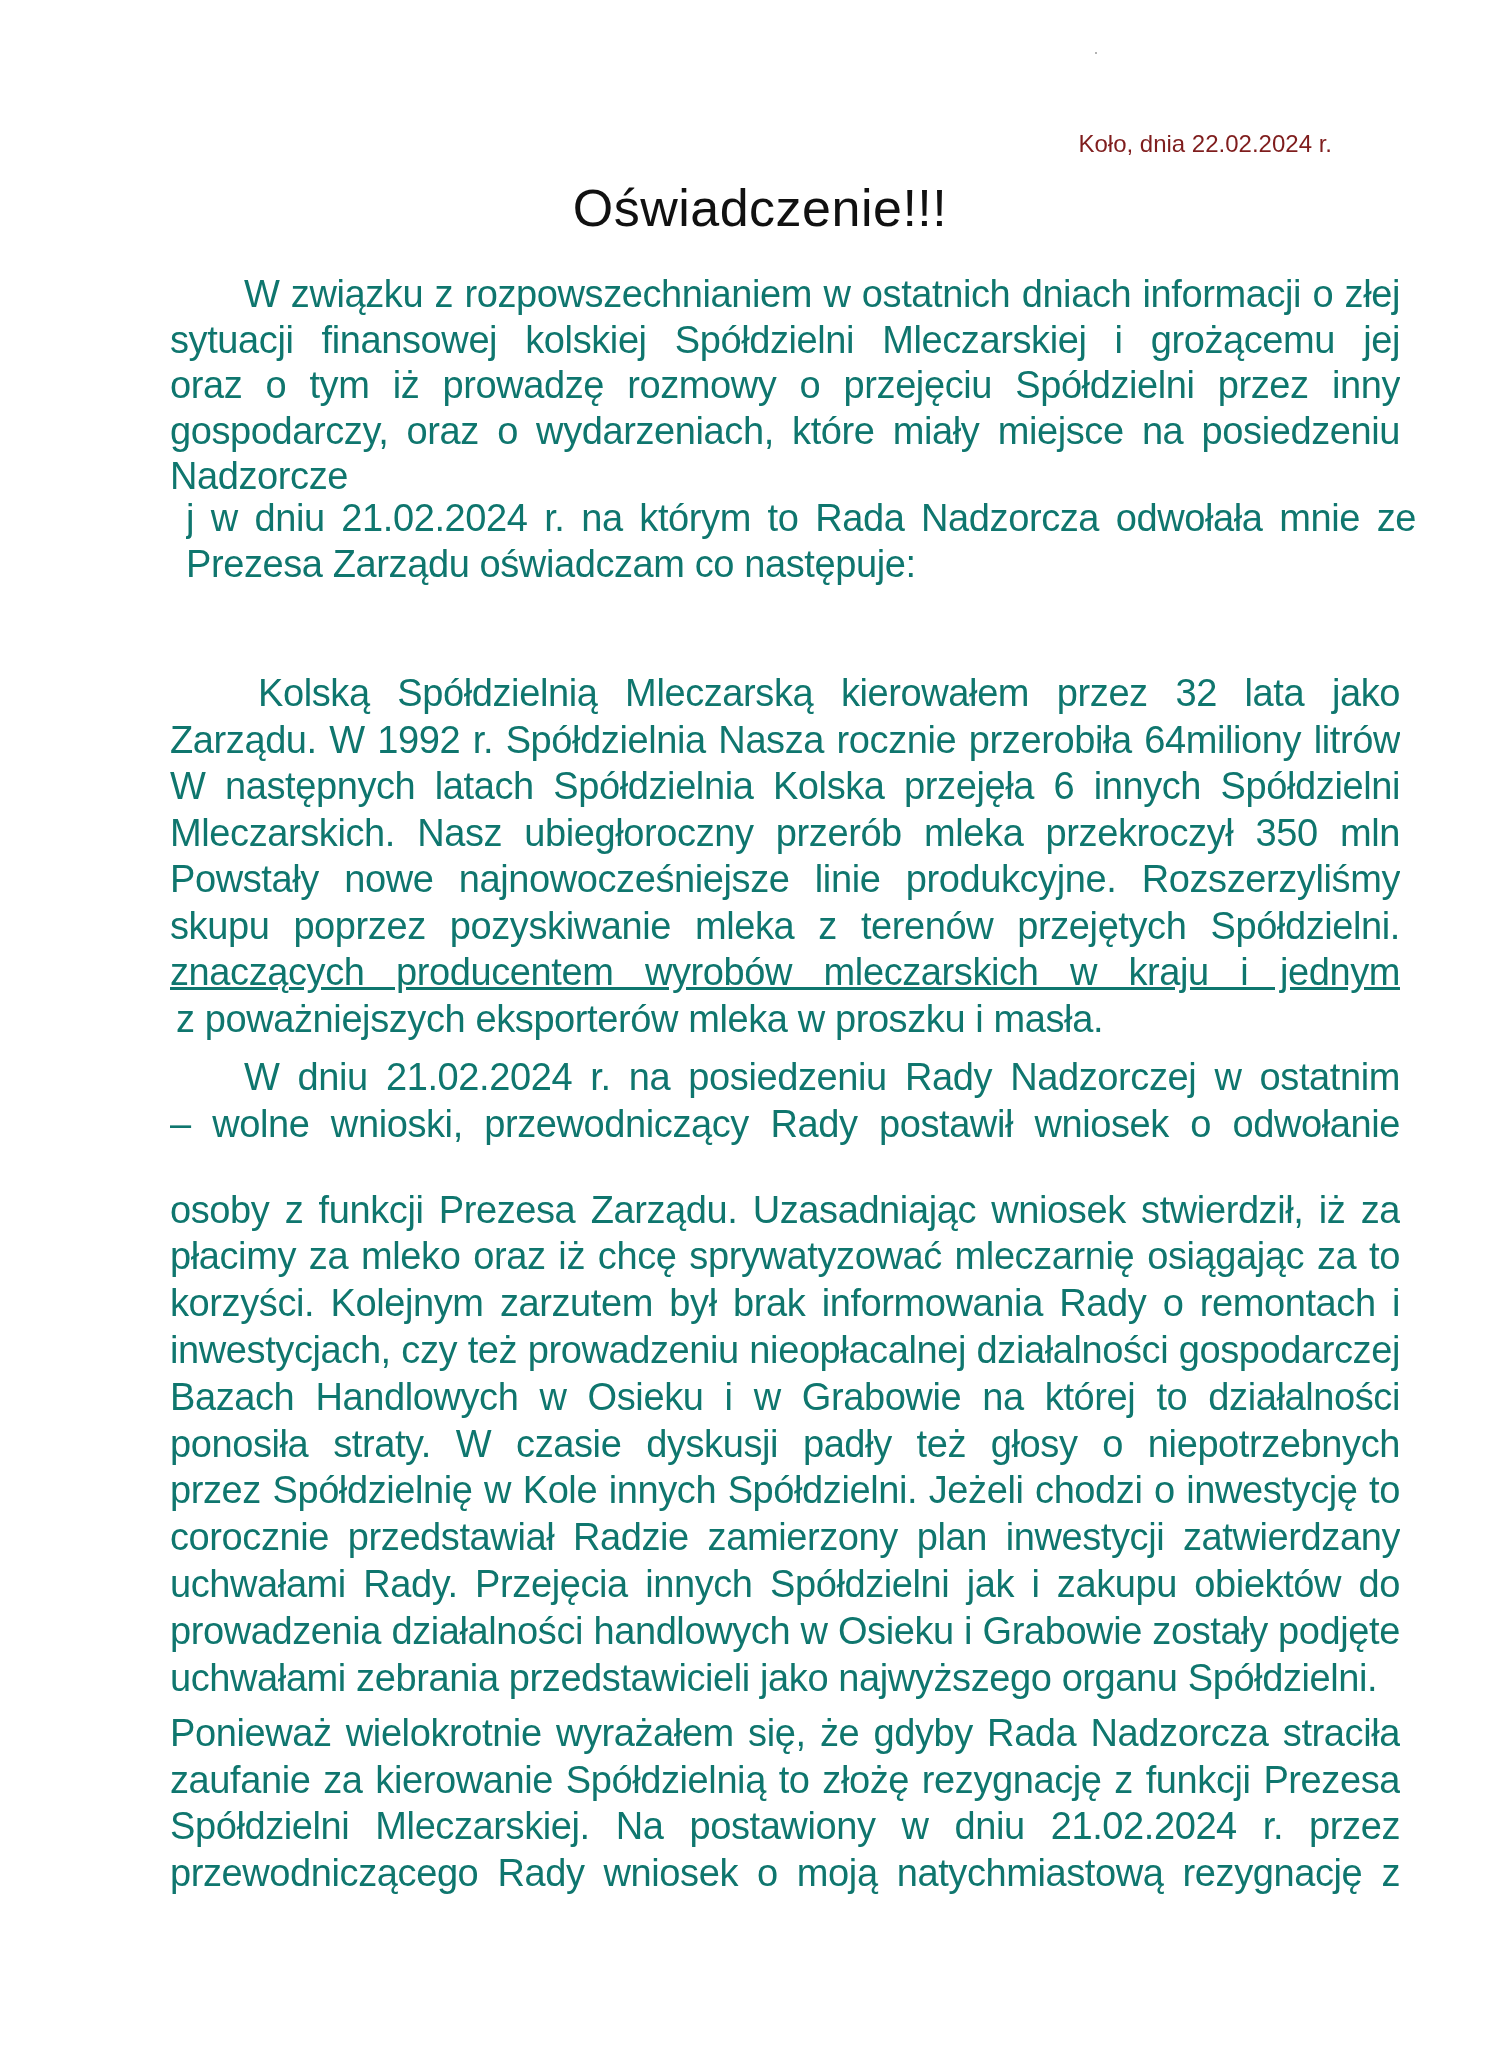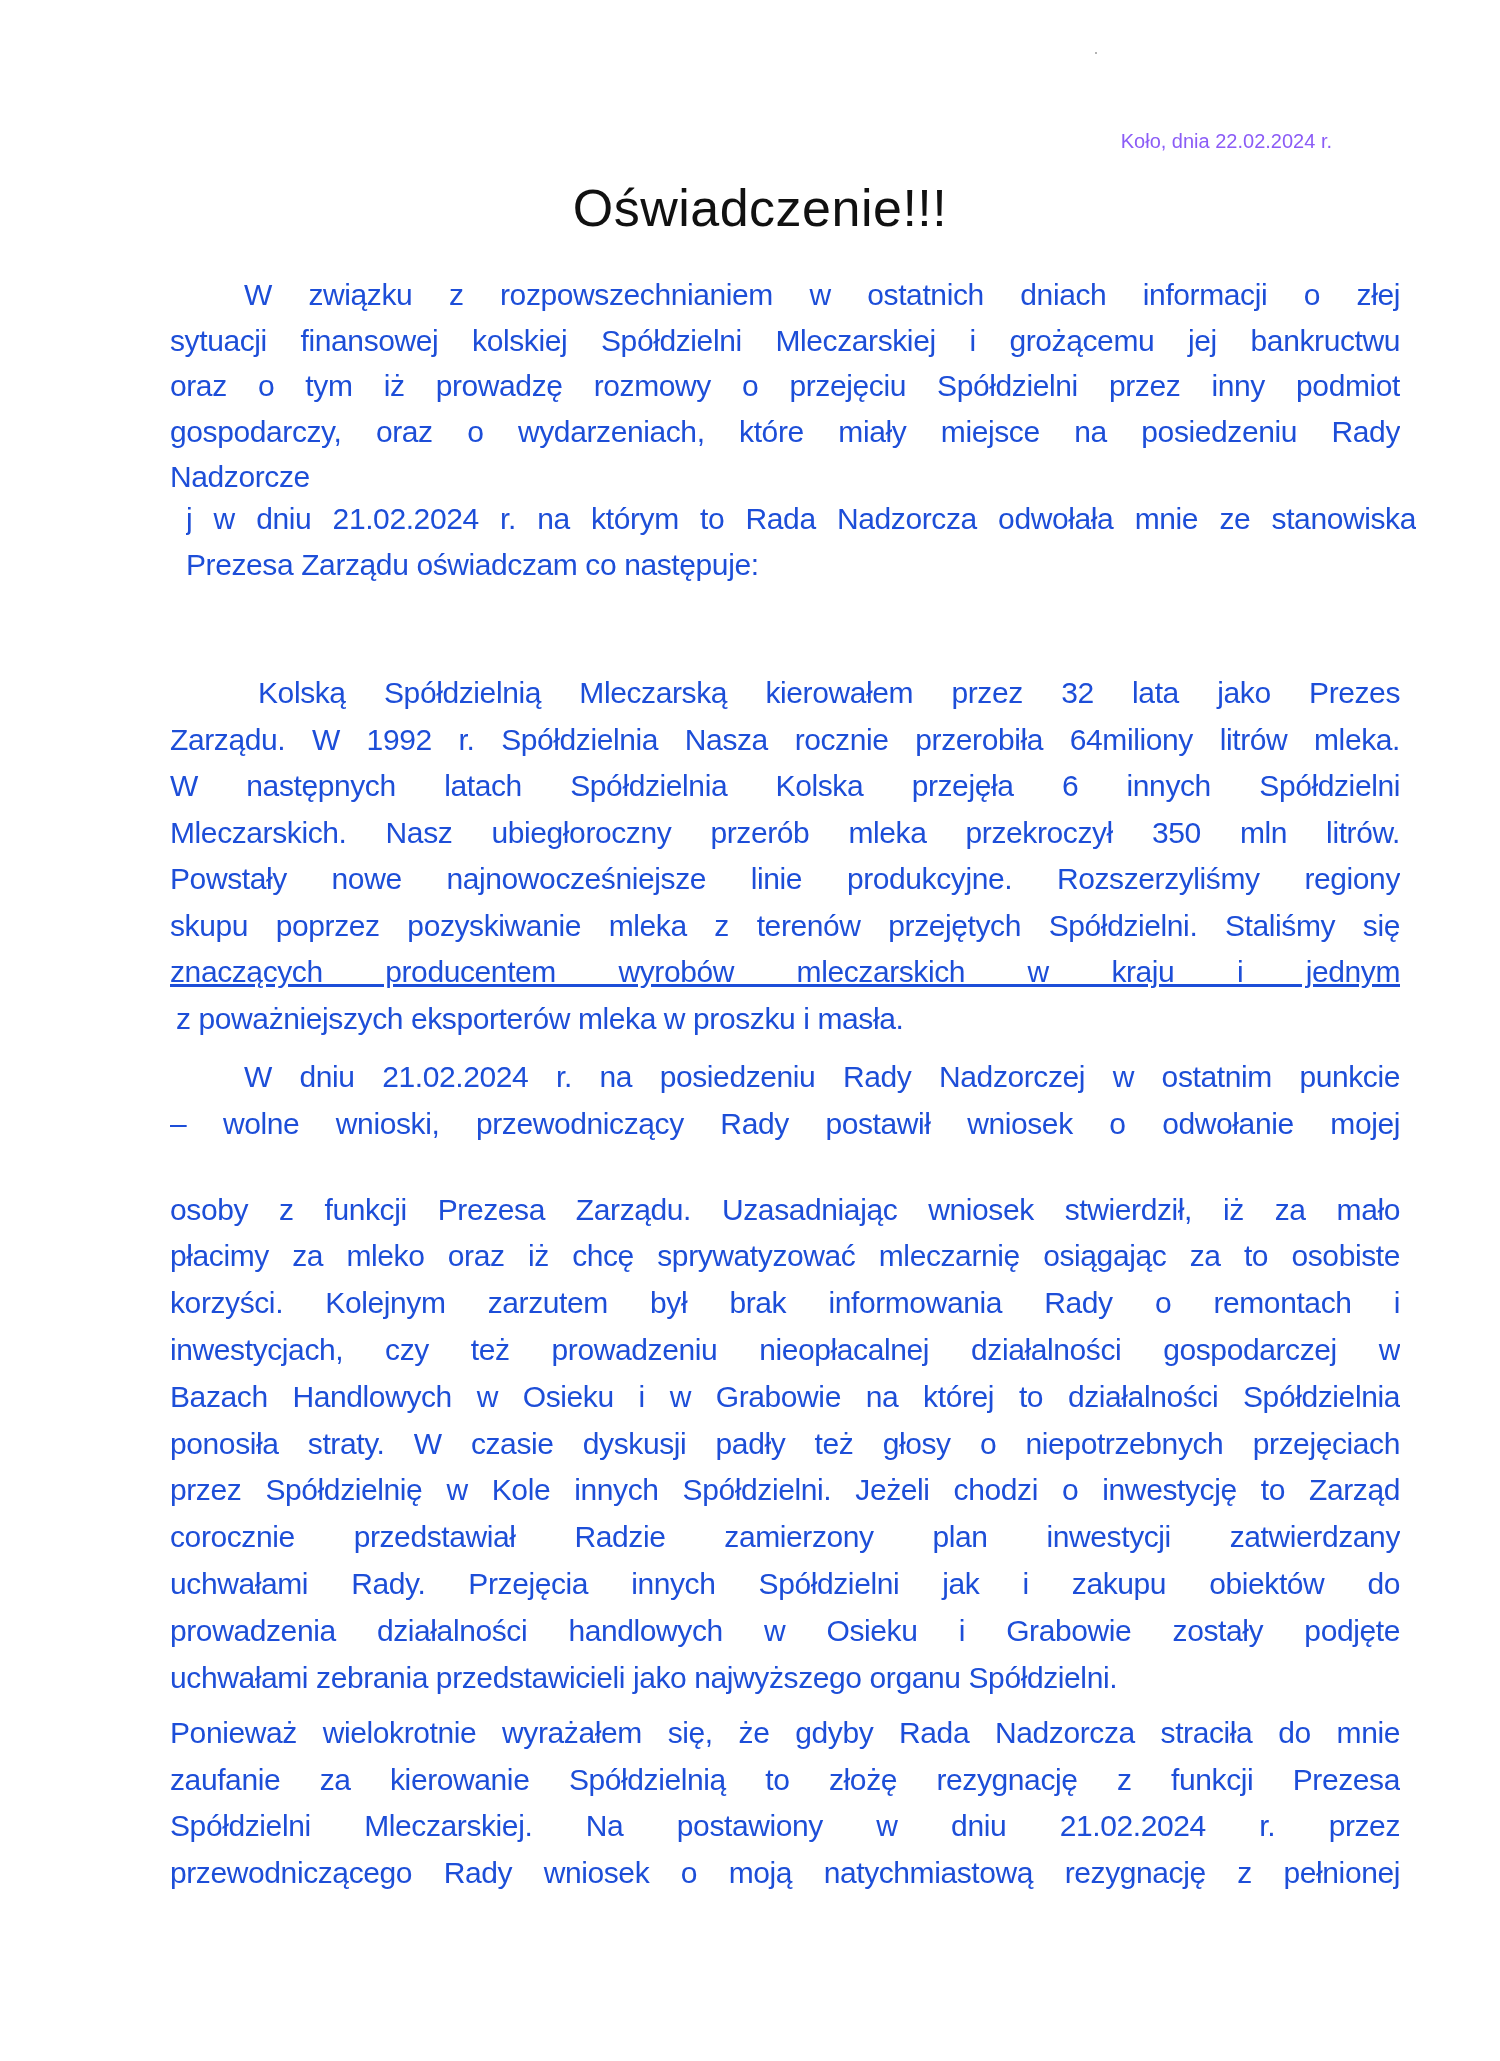--- a/index.html
+++ b/index.html
@@ -5,32 +5,32 @@
   html, body { margin: 0; padding: 0; background: #ffffff; }
   body { width: 1500px; height: 2061px; position: relative; overflow: hidden; }
   .page {
     position: absolute; left: 0; top: 0; width: 1500px; height: 2061px;
     background: #ffffff; color: #141414;
     font-family: "DejaVu Sans Condensed", "Liberation Sans Narrow", "Liberation Sans", sans-serif;
   }
   .dateline {
     position: absolute; top: 130px; right: 168px;
     font-family: "Liberation Sans", sans-serif;
-    font-size: 20px; color: #8b5cf6;
+    font-size: 24px; color: #7f1d1d;
   }
   .title {
     position: absolute; top: 178px; left: 0; width: 1500px; text-align: center;
     font-family: "Liberation Sans", sans-serif;
     font-size: 52px; color: #111; letter-spacing: 0.5px;
     padding-left: 20px; box-sizing: border-box;
   }
   .body {
     position: absolute; left: 170px; width: 1230px;
     font-family: "Liberation Sans", sans-serif;
-    font-size: 30px; line-height: 45.5px; color: #1d4ed8;
+    font-size: 38px; line-height: 45.5px; color: #0f766e;
     letter-spacing: -0.4px;
   }
   .line { display: block; white-space: nowrap; text-align: justify; text-align-last: justify; }
   .line.last { text-align-last: left; }
   .line.indent { padding-left: 74px; }
   .line.indent3 { padding-left: 88px; }
   .line.nudge { padding-left: 6px; }
   .p1 { top: 272px; }
   .p2 { top: 496px; margin-left: 16px; }
   .p3 { top: 670px; }

